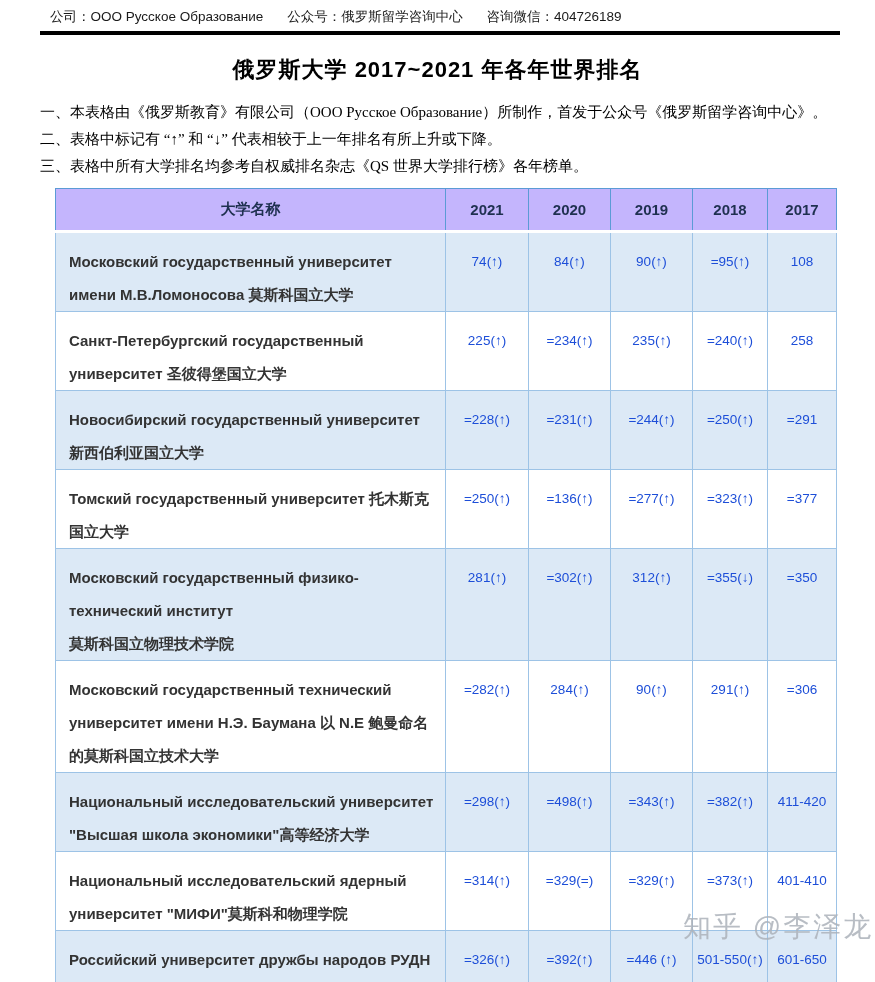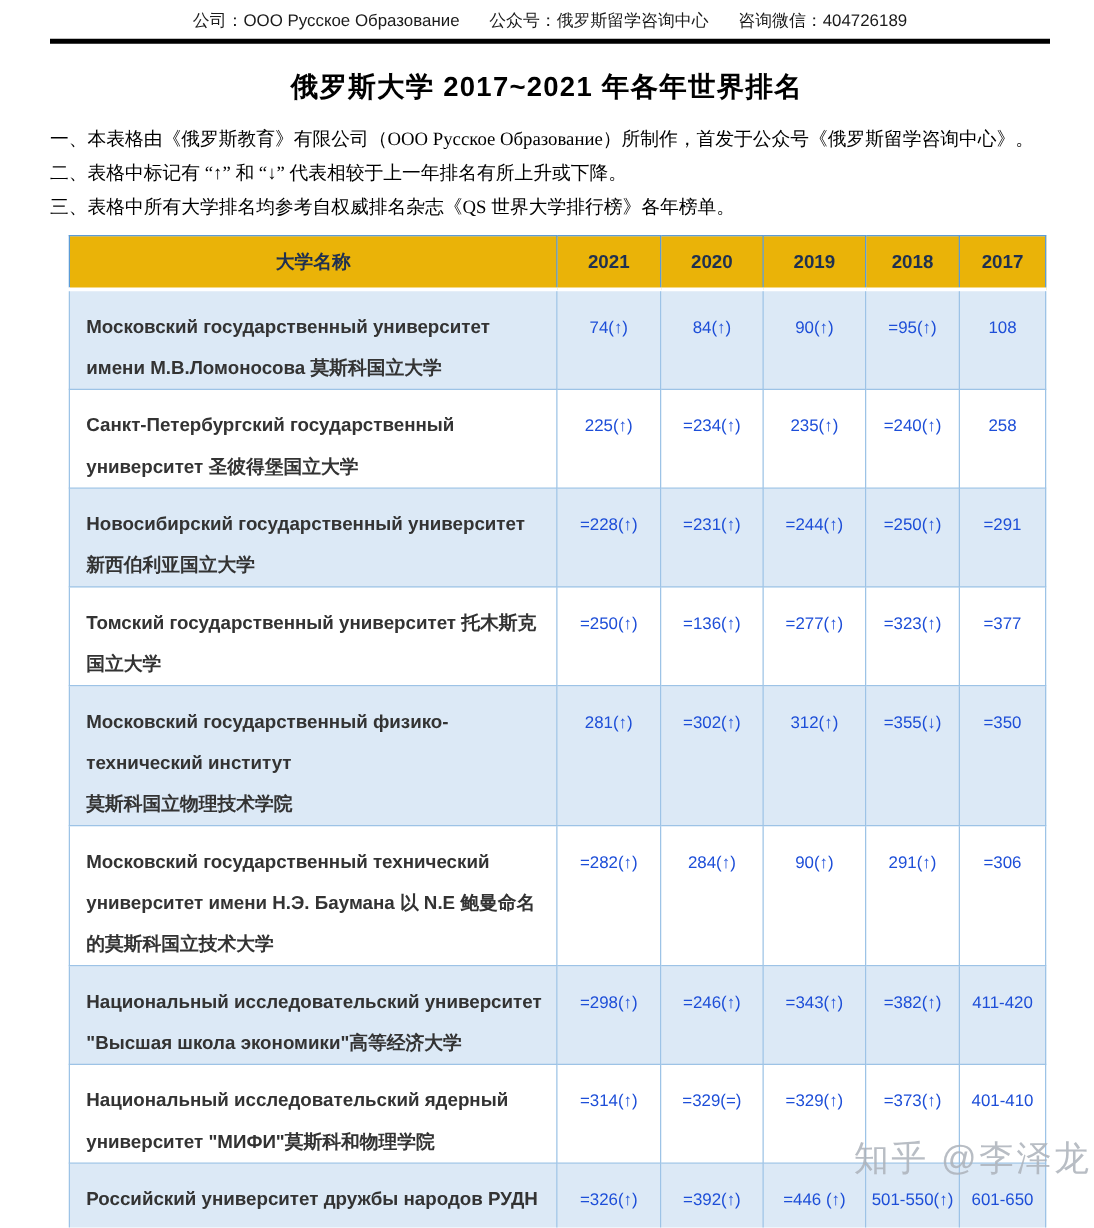--- a/index.html
+++ b/index.html
@@ -10,21 +10,21 @@
     overflow: hidden;
     font-family: "Liberation Sans", "DejaVu Sans", sans-serif;
     color: #262626;
   }
 
   
   .topbar {
     margin: 8px 35px 0 40px;
     border-bottom: 4px solid #000000;
     padding-bottom: 5px;
-    text-align: center;
+    text-align: left;
     font-size: 13.5px;
     color: #1a1a1a;
   }
   .topbar span { margin: 0 10px; }
 
   
   .doc-title {
     margin-top: 20px;
     text-align: center;
     font-size: 22px;
@@ -44,21 +44,21 @@
   }
 
   
   table.rank-table {
     margin-left: 55px;
     width: 781px;
     border-collapse: collapse;
     table-layout: fixed;
   }
   .rank-table th {
-    background: #eab308;
+    background: #c4b5fd;
     color: #1f3050;
     font-size: 15px;
     font-weight: bold;
     height: 43px;
     vertical-align: middle;
     border: 1px solid #5b9bd5;
     border-bottom: 3px solid #ffffff;
     text-align: center;
   }
   .rank-table td {
@@ -191,21 +191,21 @@
       <td class="name-cell">Московский государственный технический университет имени Н.Э. Баумана 以 N.E 鲍曼命名的莫斯科国立技术大学</td>
       <td class="rank-cell">=282(↑)</td>
       <td class="rank-cell">284(↑)</td>
       <td class="rank-cell">90(↑)</td>
       <td class="rank-cell">291(↑)</td>
       <td class="rank-cell">=306</td>
     </tr>
     <tr>
       <td class="name-cell">Национальный исследовательский университет "Высшая школа экономики"高等经济大学</td>
       <td class="rank-cell">=298(↑)</td>
-      <td class="rank-cell">=246(↑)</td>
+      <td class="rank-cell">=498(↑)</td>
       <td class="rank-cell">=343(↑)</td>
       <td class="rank-cell">=382(↑)</td>
       <td class="rank-cell">411-420</td>
     </tr>
     <tr>
       <td class="name-cell">Национальный исследовательский ядерный университет "МИФИ"莫斯科和物理学院</td>
       <td class="rank-cell">=314(↑)</td>
       <td class="rank-cell">=329(=)</td>
       <td class="rank-cell">=329(↑)</td>
       <td class="rank-cell">=373(↑)</td>

